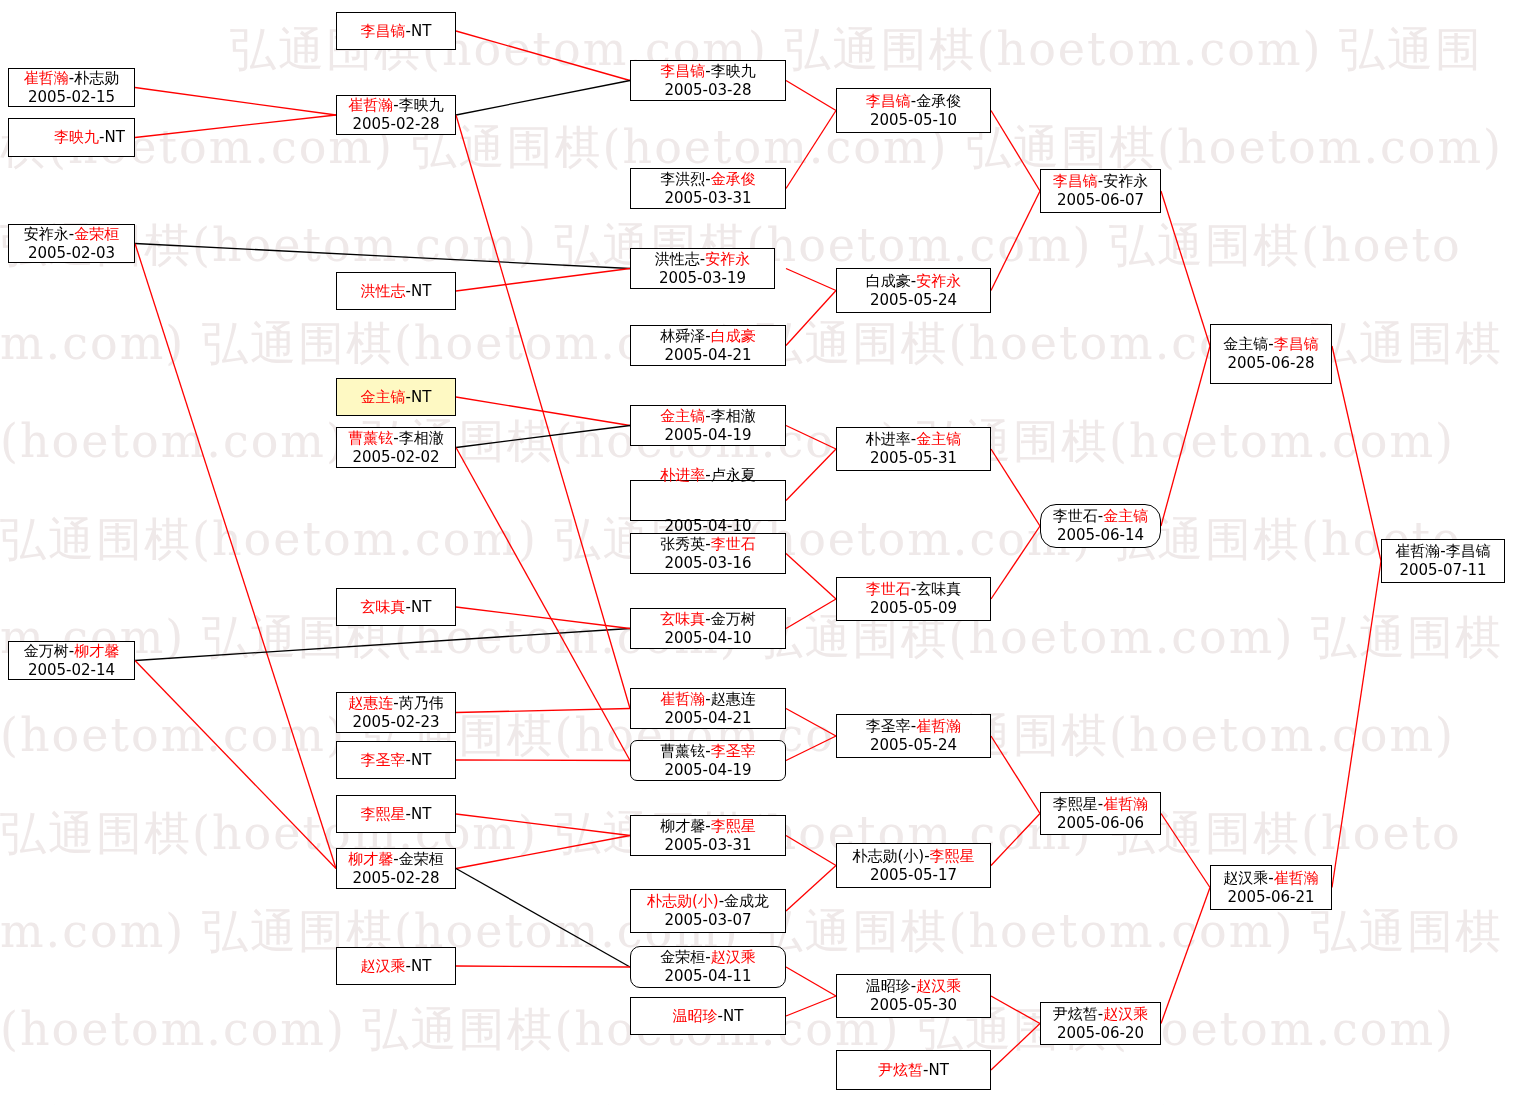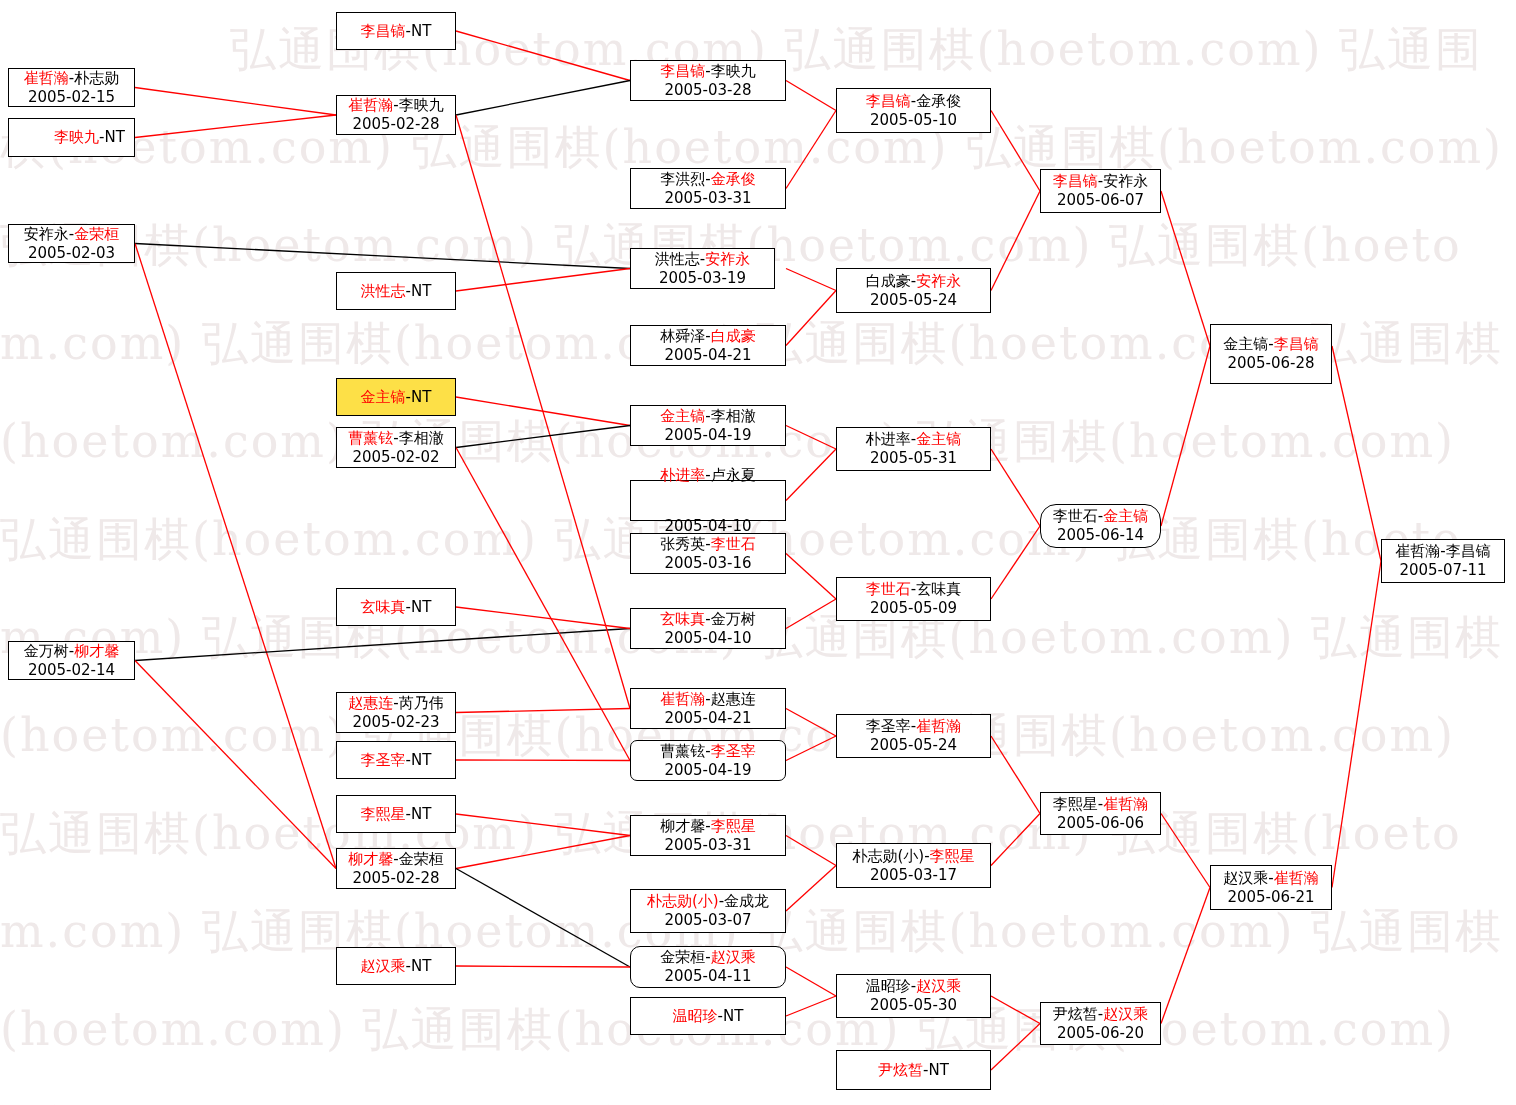--- a/index.html
+++ b/index.html
@@ -126,21 +126,21 @@
       <div class="match" style="left: 336px; top: 12px; width: 120px; height: 38px; border-color: rgb(0, 0, 0); background: rgb(255, 255, 255);">
         <div class="players"><span style="color: rgb(255, 0, 0);">李昌镐</span><span style="color: rgb(0, 0, 0);">-</span><span style="color: rgb(0, 0, 0);">NT</span></div>
       </div>
       <div class="match" style="left: 336px; top: 95px; width: 120px; height: 40px; border-color: rgb(0, 0, 0); background: rgb(255, 255, 255);">
         <div class="players"><span style="color: rgb(255, 0, 0);">崔哲瀚</span><span style="color: rgb(0, 0, 0);">-</span><span style="color: rgb(0, 0, 0);">李映九</span></div>
         <div class="date">2005-02-28</div>
       </div>
       <div class="match" style="left: 336px; top: 272px; width: 120px; height: 38px; border-color: rgb(0, 0, 0); background: rgb(255, 255, 255);">
         <div class="players"><span style="color: rgb(255, 0, 0);">洪性志</span><span style="color: rgb(0, 0, 0);">-</span><span style="color: rgb(0, 0, 0);">NT</span></div>
       </div>
-      <div class="match" style="left: 336px; top: 378px; width: 120px; height: 38px; border-color: rgb(0, 0, 0); background: #fde047;">
+      <div class="match" style="left: 336px; top: 378px; width: 120px; height: 38px; border-color: rgb(0, 0, 0); background: #fef9c3;">
         <div class="players"><span style="color: rgb(255, 0, 0);">金主镐</span><span style="color: rgb(0, 0, 0);">-</span><span style="color: rgb(0, 0, 0);">NT</span></div>
       </div>
       <div class="match" style="left: 336px; top: 427px; width: 120px; height: 41px; border-color: rgb(0, 0, 0); background: rgb(255, 255, 255);">
         <div class="players"><span style="color: rgb(255, 0, 0);">曹薰铉</span><span style="color: rgb(0, 0, 0);">-</span><span style="color: rgb(0, 0, 0);">李相澈</span></div>
         <div class="date">2005-02-02</div>
       </div>
       <div class="match" style="left: 336px; top: 588px; width: 120px; height: 38px; border-color: rgb(0, 0, 0); background: rgb(255, 255, 255);">
         <div class="players"><span style="color: rgb(255, 0, 0);">玄味真</span><span style="color: rgb(0, 0, 0);">-</span><span style="color: rgb(0, 0, 0);">NT</span></div>
       </div>
       <div class="match" style="left: 336px; top: 692px; width: 120px; height: 41px; border-color: rgb(0, 0, 0); background: rgb(255, 255, 255);">
@@ -230,21 +230,21 @@
       <div class="match" style="left: 836px; top: 577px; width: 155px; height: 44px; border-color: rgb(0, 0, 0); background: rgb(255, 255, 255);">
         <div class="players"><span style="color: rgb(255, 0, 0);">李世石</span><span style="color: rgb(0, 0, 0);">-</span><span style="color: rgb(0, 0, 0);">玄味真</span></div>
         <div class="date">2005-05-09</div>
       </div>
       <div class="match" style="left: 836px; top: 714px; width: 155px; height: 44px; border-color: rgb(0, 0, 0); background: rgb(255, 255, 255);">
         <div class="players"><span style="color: rgb(0, 0, 0);">李圣宰</span><span style="color: rgb(0, 0, 0);">-</span><span style="color: rgb(255, 0, 0);">崔哲瀚</span></div>
         <div class="date">2005-05-24</div>
       </div>
       <div class="match" style="left: 836px; top: 843px; width: 155px; height: 45px; border-color: rgb(0, 0, 0); background: rgb(255, 255, 255);">
         <div class="players"><span style="color: rgb(0, 0, 0);">朴志勋(小)</span><span style="color: rgb(0, 0, 0);">-</span><span style="color: rgb(255, 0, 0);">李熙星</span></div>
-        <div class="date">2005-03-17</div>
+        <div class="date">2005-05-17</div>
       </div>
       <div class="match" style="left: 836px; top: 974px; width: 155px; height: 44px; border-color: rgb(0, 0, 0); background: rgb(255, 255, 255);">
         <div class="players"><span style="color: rgb(0, 0, 0);">温昭珍</span><span style="color: rgb(0, 0, 0);">-</span><span style="color: rgb(255, 0, 0);">赵汉乘</span></div>
         <div class="date">2005-05-30</div>
       </div>
       <div class="match" style="left: 836px; top: 1050px; width: 155px; height: 40px; border-color: rgb(0, 0, 0); background: rgb(255, 255, 255);">
         <div class="players"><span style="color: rgb(255, 0, 0);">尹炫皙</span><span style="color: rgb(0, 0, 0);">-</span><span style="color: rgb(0, 0, 0);">NT</span></div>
       </div>
       <div class="match" style="left: 1040px; top: 169px; width: 121px; height: 44px; border-color: rgb(0, 0, 0); background: rgb(255, 255, 255);">
         <div class="players"><span style="color: rgb(255, 0, 0);">李昌镐</span><span style="color: rgb(0, 0, 0);">-</span><span style="color: rgb(0, 0, 0);">安祚永</span></div>

